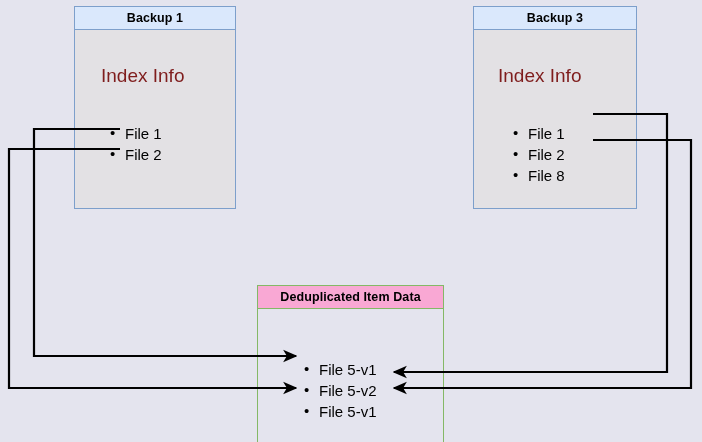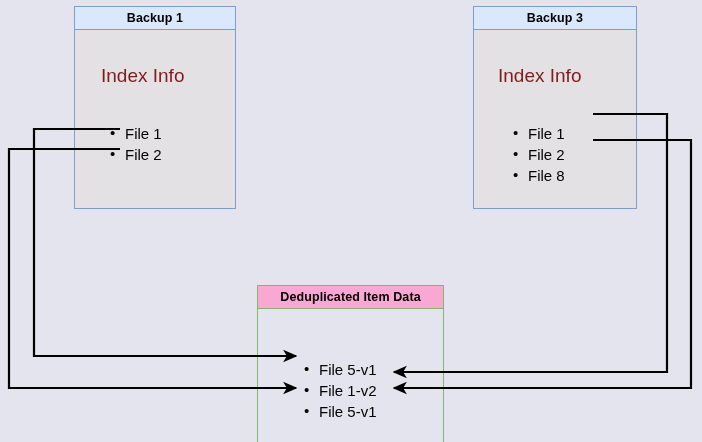--- a/index.html
+++ b/index.html
@@ -92,21 +92,21 @@
         <li>File 8</li>
       </ul>
     </div>
   </div>
 
   <div class="node green" id="dedup">
     <div class="hdr">Deduplicated Item Data</div>
     <div class="body">
       <ul class="files">
         <li>File 5-v1</li>
-        <li>File 1-v2</li>
+        <li>File 5-v2</li>
         <li>File 5-v1</li>
       </ul>
     </div>
   </div>
 
   <svg class="edges" width="702" height="442" viewBox="0 0 702 442">
     <defs>
       <marker id="arrowR" viewBox="0 0 10 10" refX="9" refY="5" markerWidth="6.5" markerHeight="6.5" orient="auto-start-reverse">
         <path d="M 0 0.6 L 10 5 L 0 9.4 L 2.6 5 Z" fill="#000000"></path>
       </marker>

